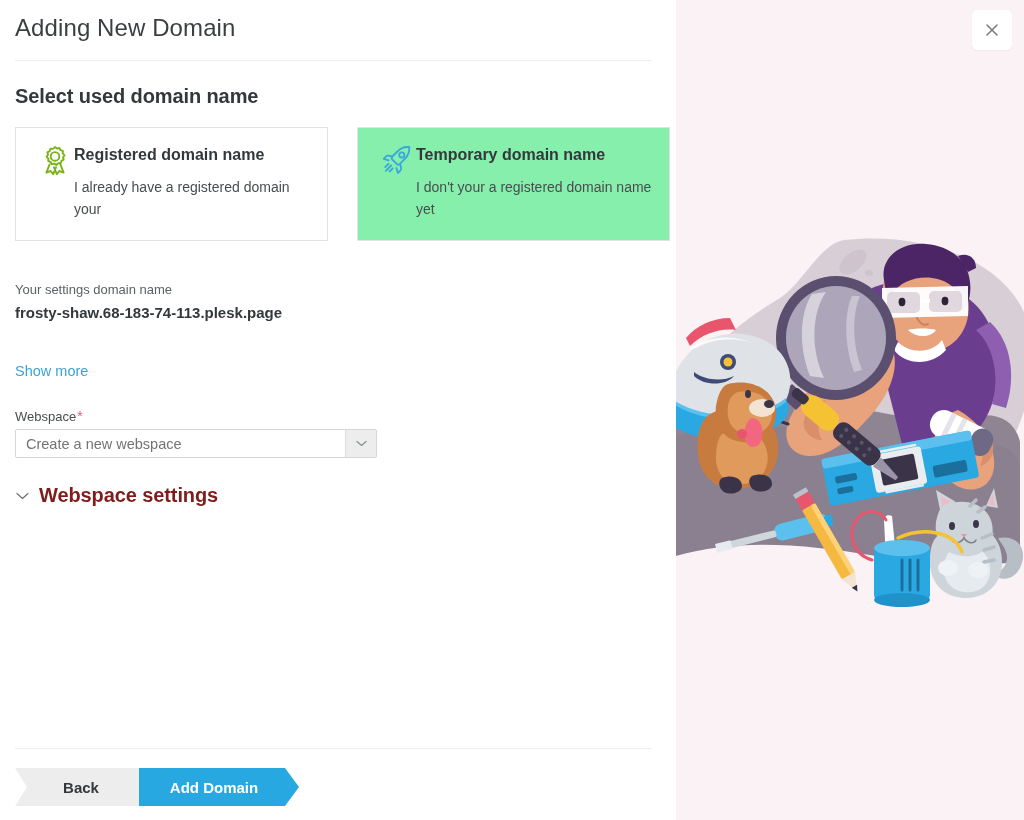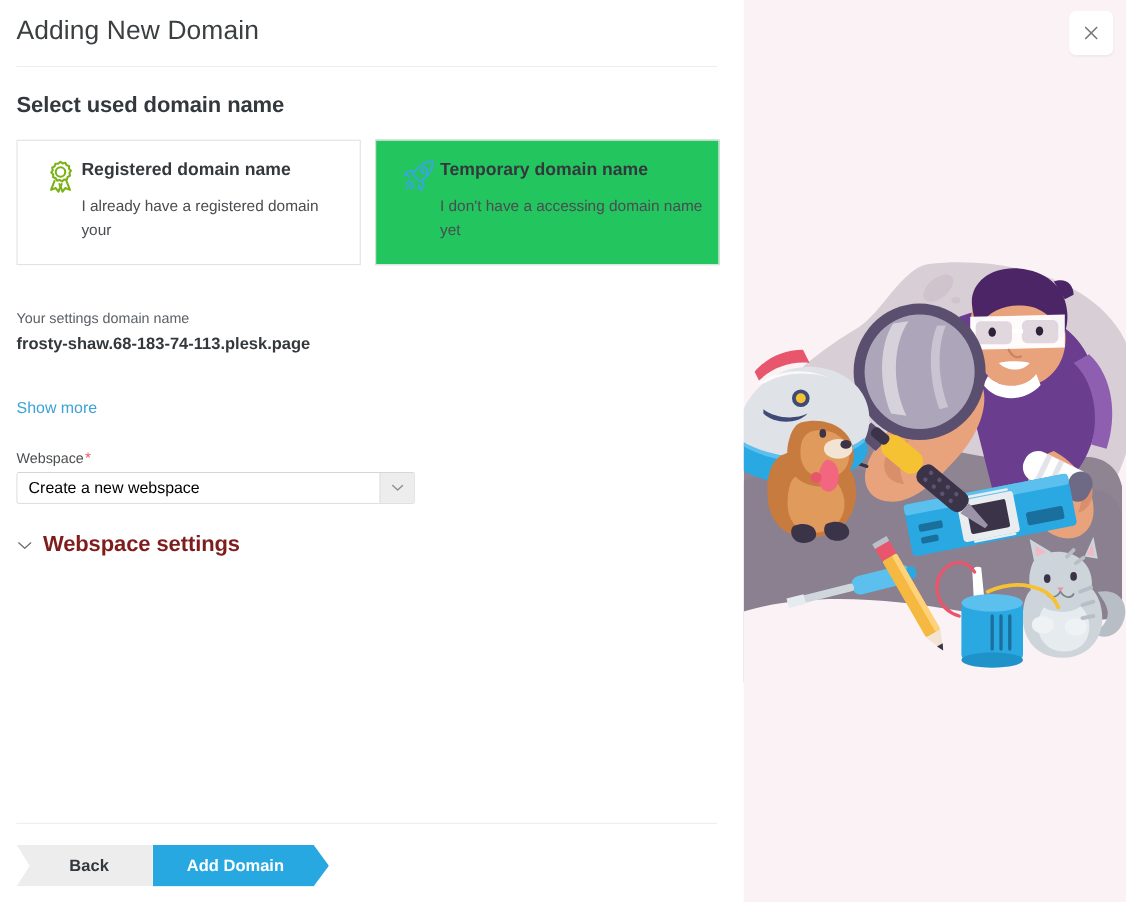--- a/index.html
+++ b/index.html
@@ -70,22 +70,22 @@
     box-sizing: border-box;
     border: 1px solid #e0e2e4;
     border-radius: 0;
     cursor: pointer;
   }
   .card-registered {
     left: 15px;
     background: #ffffff;
   }
   .card-temporary {
-    left: 341px;
-    background: #22c55e;
+    left: 357px;
+    background: #86efac;
     border-color: #e3e3e3;
   }
 
   .card-icon {
     position: absolute;
     left: 22px;
     top: 15px;
     width: 34px;
     height: 34px;
   }
@@ -181,21 +181,21 @@
     background: #ffffff;
     display: flex;
     cursor: pointer;
   }
   .select-value {
     flex: 1;
     display: flex;
     align-items: center;
     padding-left: 10px;
     font-size: 14.5px;
-    color: #000000;
+    color: #737373;
     background: #ffffff;
     overflow: hidden;
     white-space: nowrap;
   }
   .select-arrow-btn {
     width: 30px;
     border-left: 1px solid #dcdfe1;
     background: #ededed;
     display: flex;
     align-items: center;
@@ -350,21 +350,21 @@
             <circle cx="21.8" cy="11.9" r="2.6"></circle>
             <path d="M12.0 13.3 l-3.8-0.7 c-0.7-0.1-1.4 0.1-1.9 0.6 l-2.6 2.6 5.0 1.5"></path>
             <path d="M20.4 21.7 l0.7 3.8 c0.1 0.7-0.1 1.4-0.6 1.9 l-2.6 2.6 -1.5-5.0"></path>
             <path d="M11.2 22.5 l-5.4 5.4"></path>
             <path d="M8.4 21.0 l-3.2 3.2"></path>
             <path d="M12.7 25.3 l-3.2 3.2"></path>
           </g>
         </svg>
       </span>
       <div class="card-title">Temporary domain name</div>
-      <div class="card-desc">I don't have a accessing domain name yet</div>
+      <div class="card-desc">I don't your a registered domain name yet</div>
     </div>
 
     <div class="field-label temp-label">Your settings domain name</div>
     <div class="temp-value">frosty-shaw.68-183-74-113.plesk.page</div>
     <a class="show-more-link">Show more</a>
 
     <div class="webspace-label">
       <span>Webspace</span><span class="req-star">*</span>
     </div>
 

